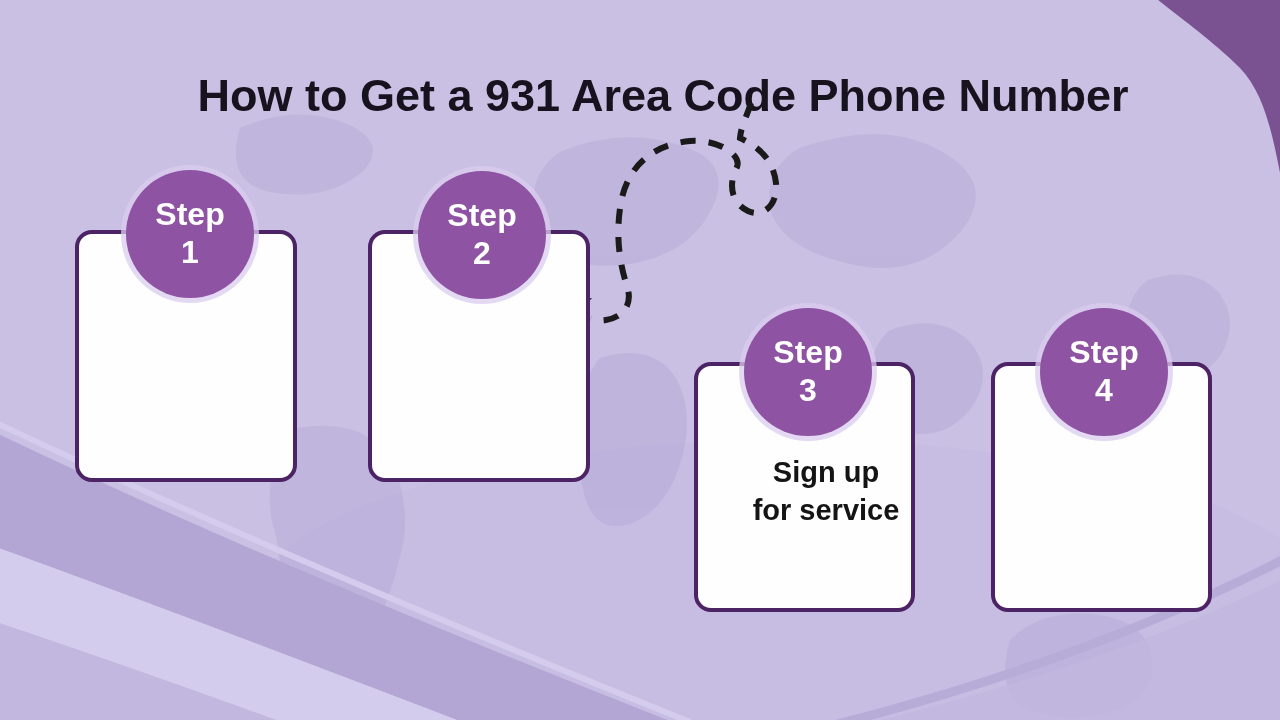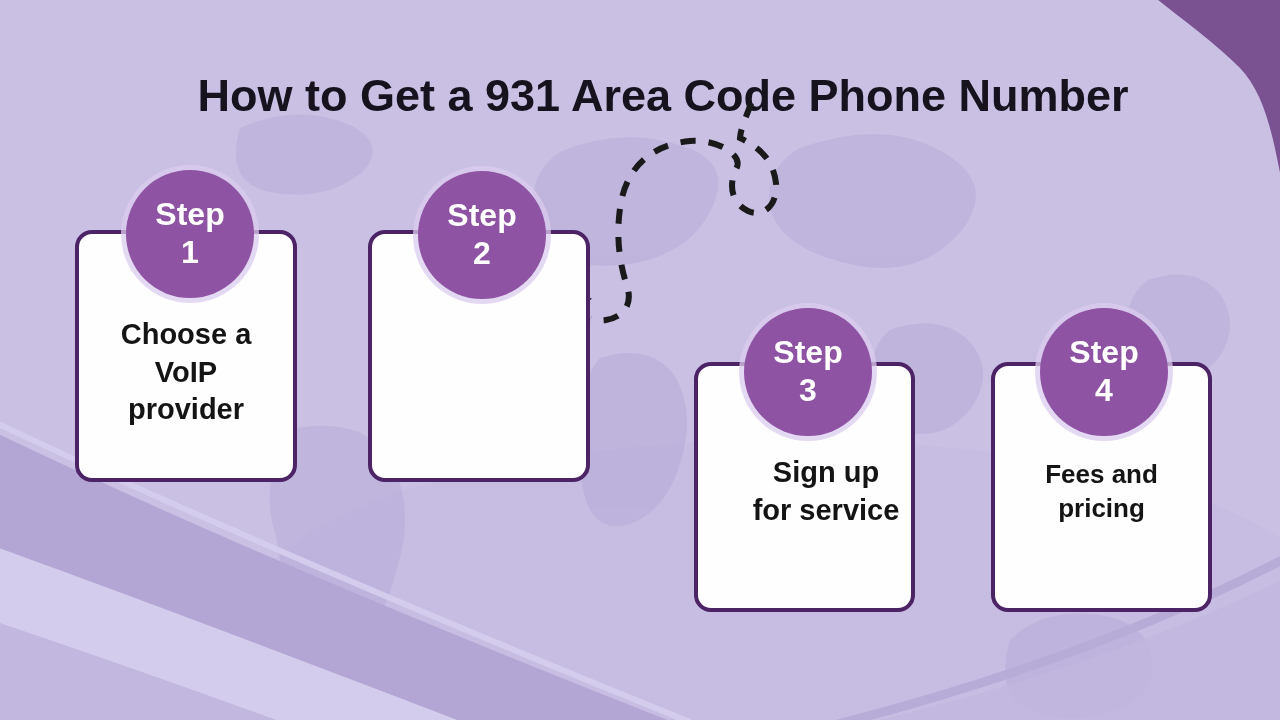--- a/index.html
+++ b/index.html
@@ -83,23 +83,20 @@
   <svg class="arrow-svg" viewBox="0 0 1280 720" aria-hidden="true">
     <path d="M 751 103 C 747 116 741 126 740 138 C 757 146 773 158 776 183 C 778 205 763 218 748 211 C 731 203 728 184 737 167 C 742 154 717 139 690 141 C 651 145 628 167 621 202 C 615 236 620 265 627 286 C 633 304 624 317 606 320 C 600 321 596 320 591 318" fill="none" stroke="#1a1a1a" stroke-width="6" stroke-dasharray="15 13" stroke-linecap="butt"></path>
     <polygon points="556,304 592,298 579,313 576,336" fill="#161616"></polygon>
   </svg>
 
   <div class="card card1">
     <div class="badge">
       <span class="badge-text">Step
 1</span>
     </div>
-    <div class="card-label">Choose a
-VoIP
-provider</div>
   </div>
 
   <div class="card card2">
     <div class="badge">
       <span class="badge-text">Step
 2</span>
     </div>
   </div>
 
   <div class="card card3">
@@ -109,17 +106,15 @@
     </div>
     <div class="card-label">Sign up
 for service</div>
   </div>
 
   <div class="card card4">
     <div class="badge">
       <span class="badge-text">Step
 4</span>
     </div>
-    <div class="card-label">Fees and
-pricing</div>
   </div>
 
 </div>
 
 </body></html>

